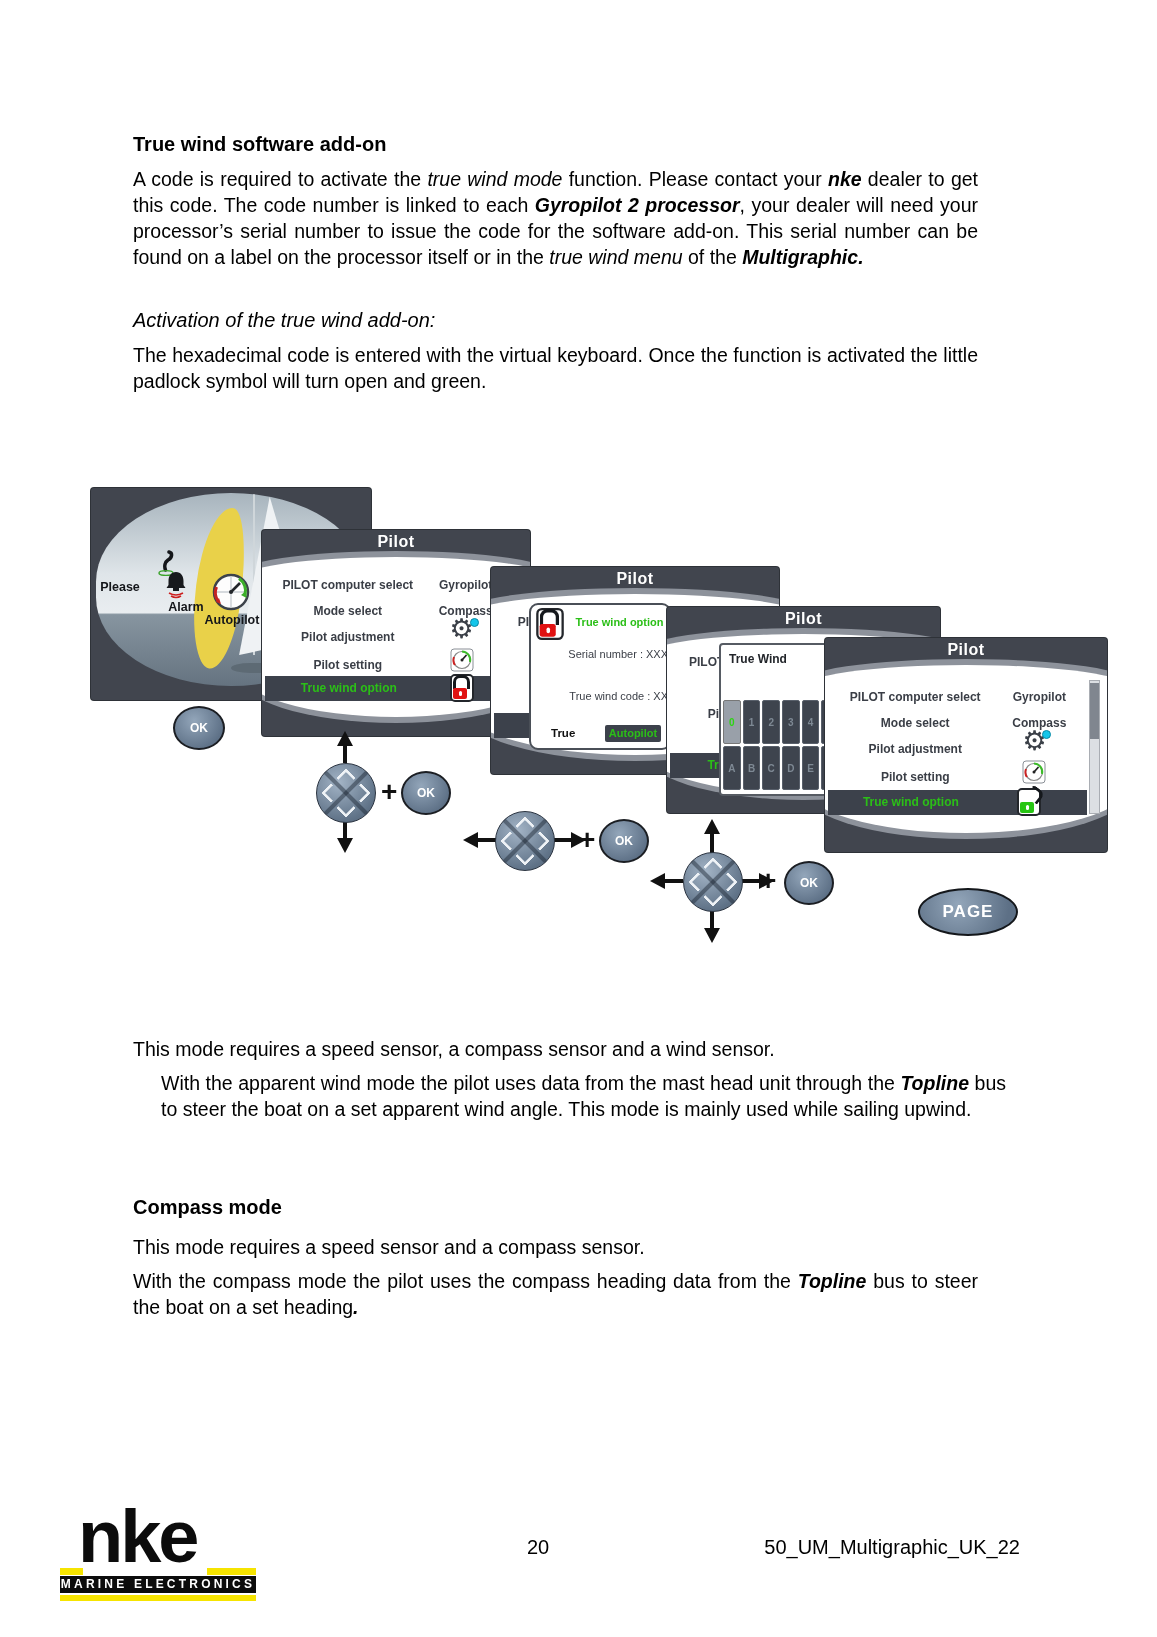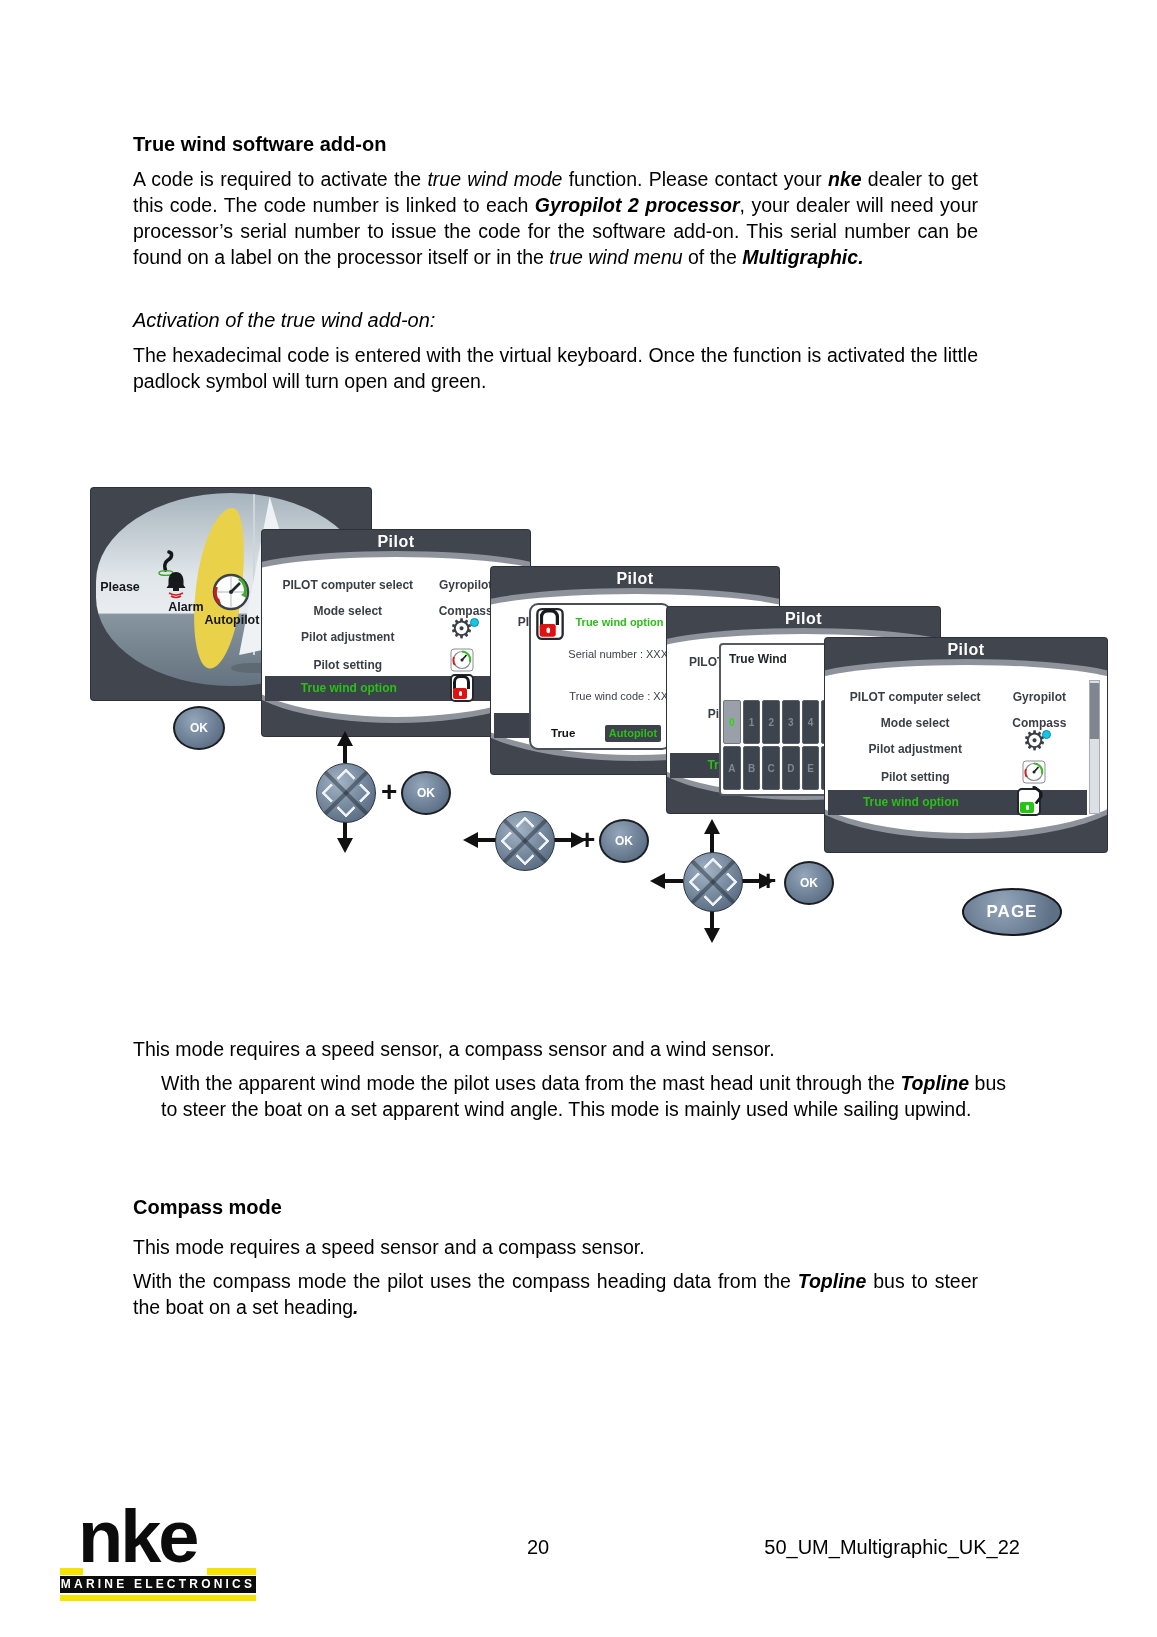--- a/index.html
+++ b/index.html
@@ -333,21 +333,21 @@
       <span class="tile"></span>
         <span class="sh"></span>
         <span class="bd"></span>
         <span class="kh"></span>
     </span>
     <div class="sb">
         <div class="th"></div>
       </div>
   </div>
 
-  <div class="pageb" style="left:962px;top:888px;width:96px;height:44px;text-align:right;">PAGE</div>
+  <div class="pageb" style="left:918px;top:888px;width:96px;height:44px;text-align:right;">PAGE</div>
 
   <div class="logo">
     <div class="nke">nke</div>
     <div class="yl" style="left:0;width:23px;"></div>
     <div class="yl" style="left:147px;width:49px;"></div>
     <div class="bar">MARINE ELECTRONICS</div>
     <div class="ybar"></div>
   </div>
   <div class="footnum" style="left:488px;top:1536px;width:100px;text-align:center;">20</div>
   <div class="footnum" style="left:700px;top:1536px;width:320px;text-align:right;">50_UM_Multigraphic_UK_22</div>

